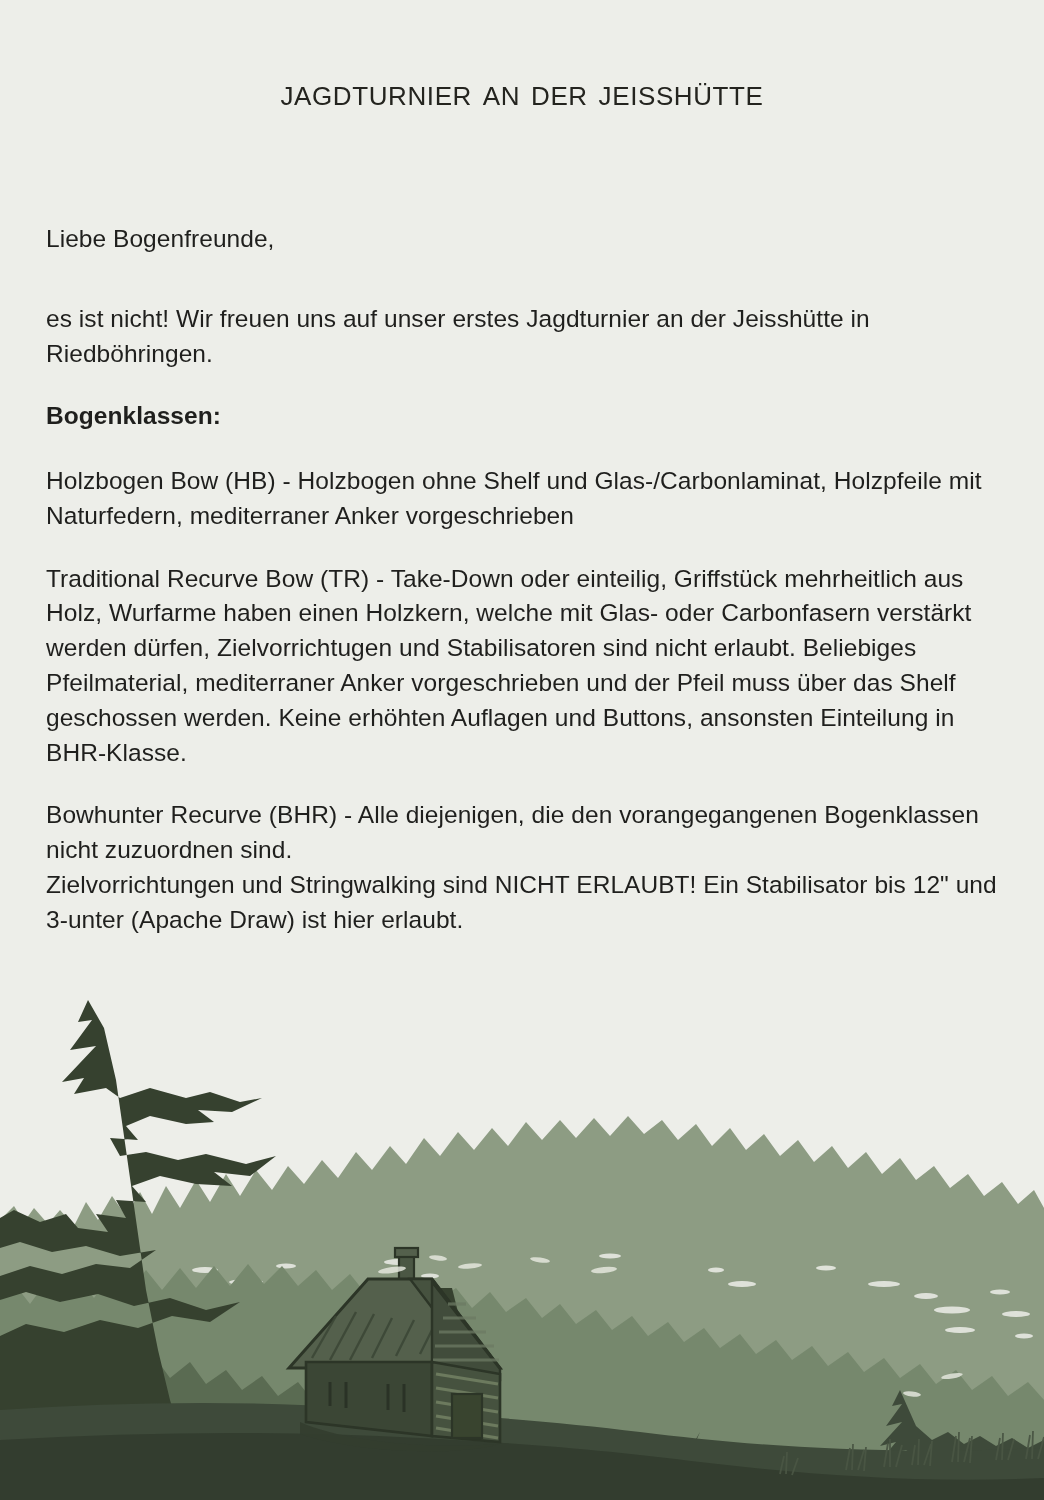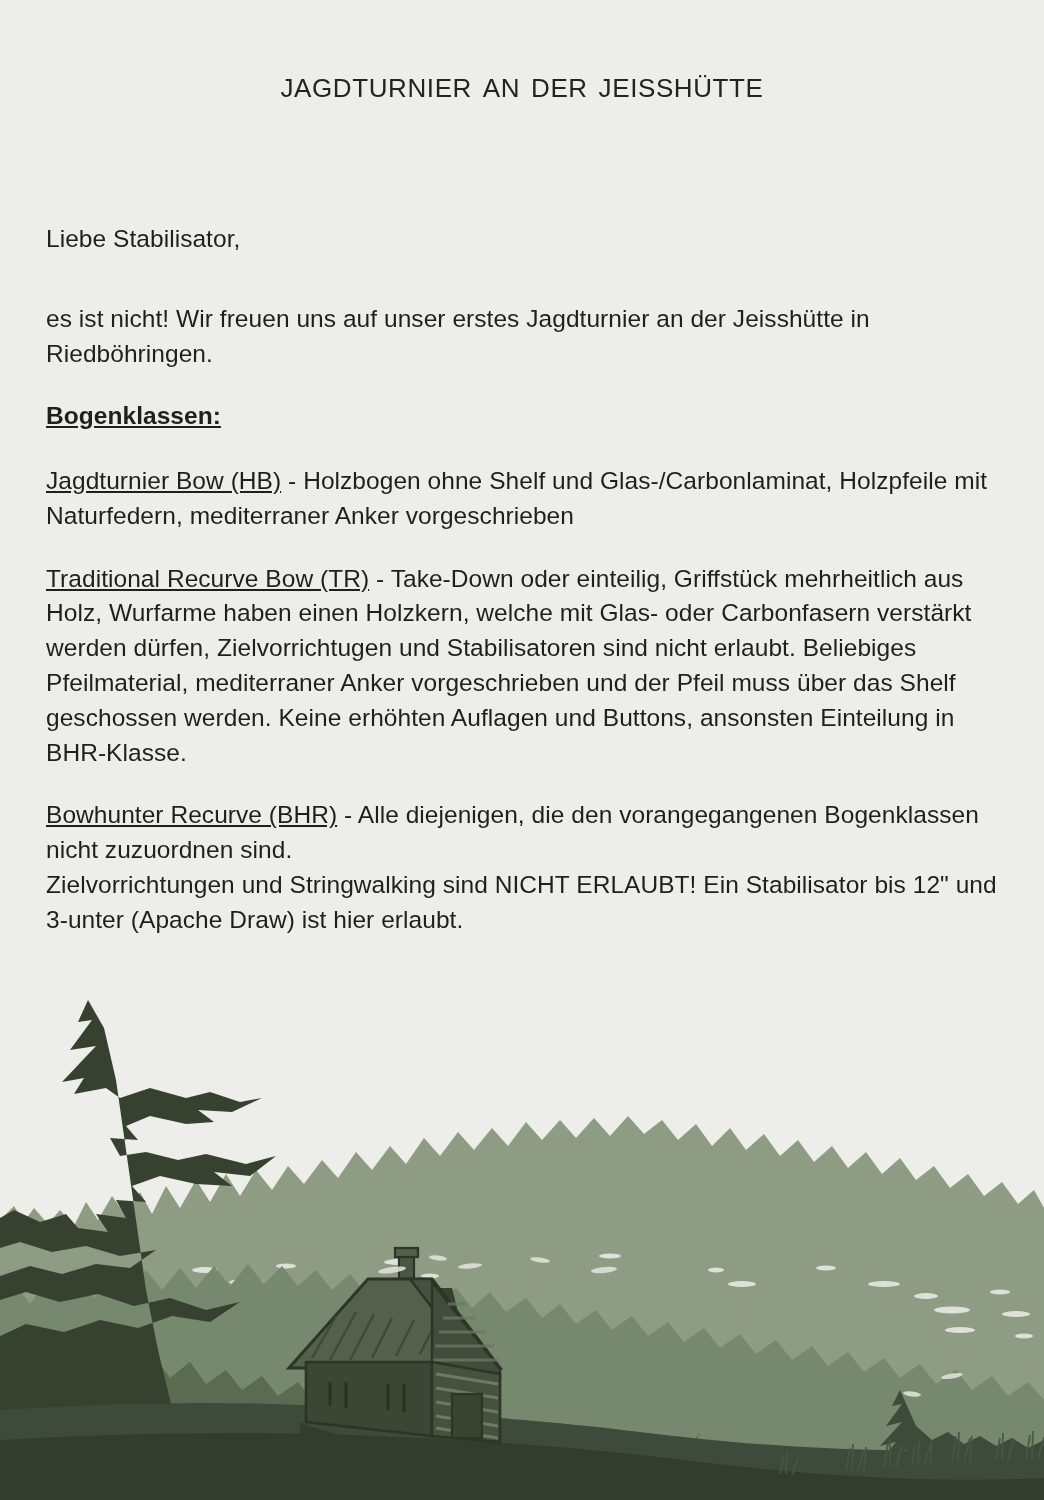--- a/index.html
+++ b/index.html
@@ -20,21 +20,21 @@
   .page {
     position: relative;
     width: 1044px;
     height: 1500px;
     overflow: hidden;
   }
 
   
   .title-block {
     position: absolute;
-    top: 60px;
+    top: 68px;
     left: 0;
     width: 1044px;
     text-align: center;
   }
   .title-line {
     font-family: "Liberation Sans", sans-serif;
     font-variant: small-caps;
     text-transform: lowercase;
     font-size: 37px;
     letter-spacing: 0.6px;
@@ -62,21 +62,20 @@
     margin-bottom: 0;
   }
   .para.salutation {
     margin-bottom: 45px;
   }
   .para.section-head {
     font-weight: bold;
     margin-bottom: 30px;
   }
   .u {
-    text-decoration: underline;
     text-underline-offset: 2px;
   }
 
   
   .illustration {
     position: absolute;
     left: 0;
     bottom: 0;
     width: 1044px;
     height: 530px;
@@ -91,30 +90,30 @@
 <body>
 
 <div class="page">
 
   <div class="title-block">
     <div class="title-line">Jagdturnier an der Jeisshütte</div>
   </div>
 
   <div class="content">
 
-    <p class="para salutation">Liebe Stabilisator,</p>
+    <p class="para salutation">Liebe Bogenfreunde,</p>
 
     <p class="para">es ist nicht! Wir freuen uns auf unser erstes Jagdturnier an der Jeisshütte in Riedböhringen.</p>
 
     <p class="para section-head">
       <span class="u">Bogenklassen:</span>
     </p>
 
     <p class="para">
-      <span class="u">Jagdturnier Bow (HB)</span><span> - </span><span>Holzbogen ohne Shelf und Glas-/Carbonlaminat, Holzpfeile mit Naturfedern, mediterraner Anker vorgeschrieben</span>
+      <span class="u">Holzbogen Bow (HB)</span><span> - </span><span>Holzbogen ohne Shelf und Glas-/Carbonlaminat, Holzpfeile mit Naturfedern, mediterraner Anker vorgeschrieben</span>
     </p>
 
 
     <p class="para">
       <span class="u">Traditional Recurve Bow (TR)</span><span> - </span><span>Take-Down oder einteilig, Griffstück mehrheitlich aus Holz, Wurfarme haben einen Holzkern, welche mit Glas- oder Carbonfasern verstärkt werden dürfen, Zielvorrichtugen und Stabilisatoren sind nicht erlaubt. Beliebiges Pfeilmaterial, mediterraner Anker vorgeschrieben und der Pfeil muss über das Shelf geschossen werden. Keine erhöhten Auflagen und Buttons, ansonsten Einteilung in BHR-Klasse.</span>
     </p>
 
     <p class="para tight">
       <span class="u">Bowhunter Recurve (BHR)</span><span> - </span><span>Alle diejenigen, die den vorangegangenen Bogenklassen nicht zuzuordnen sind.</span>
     </p>

